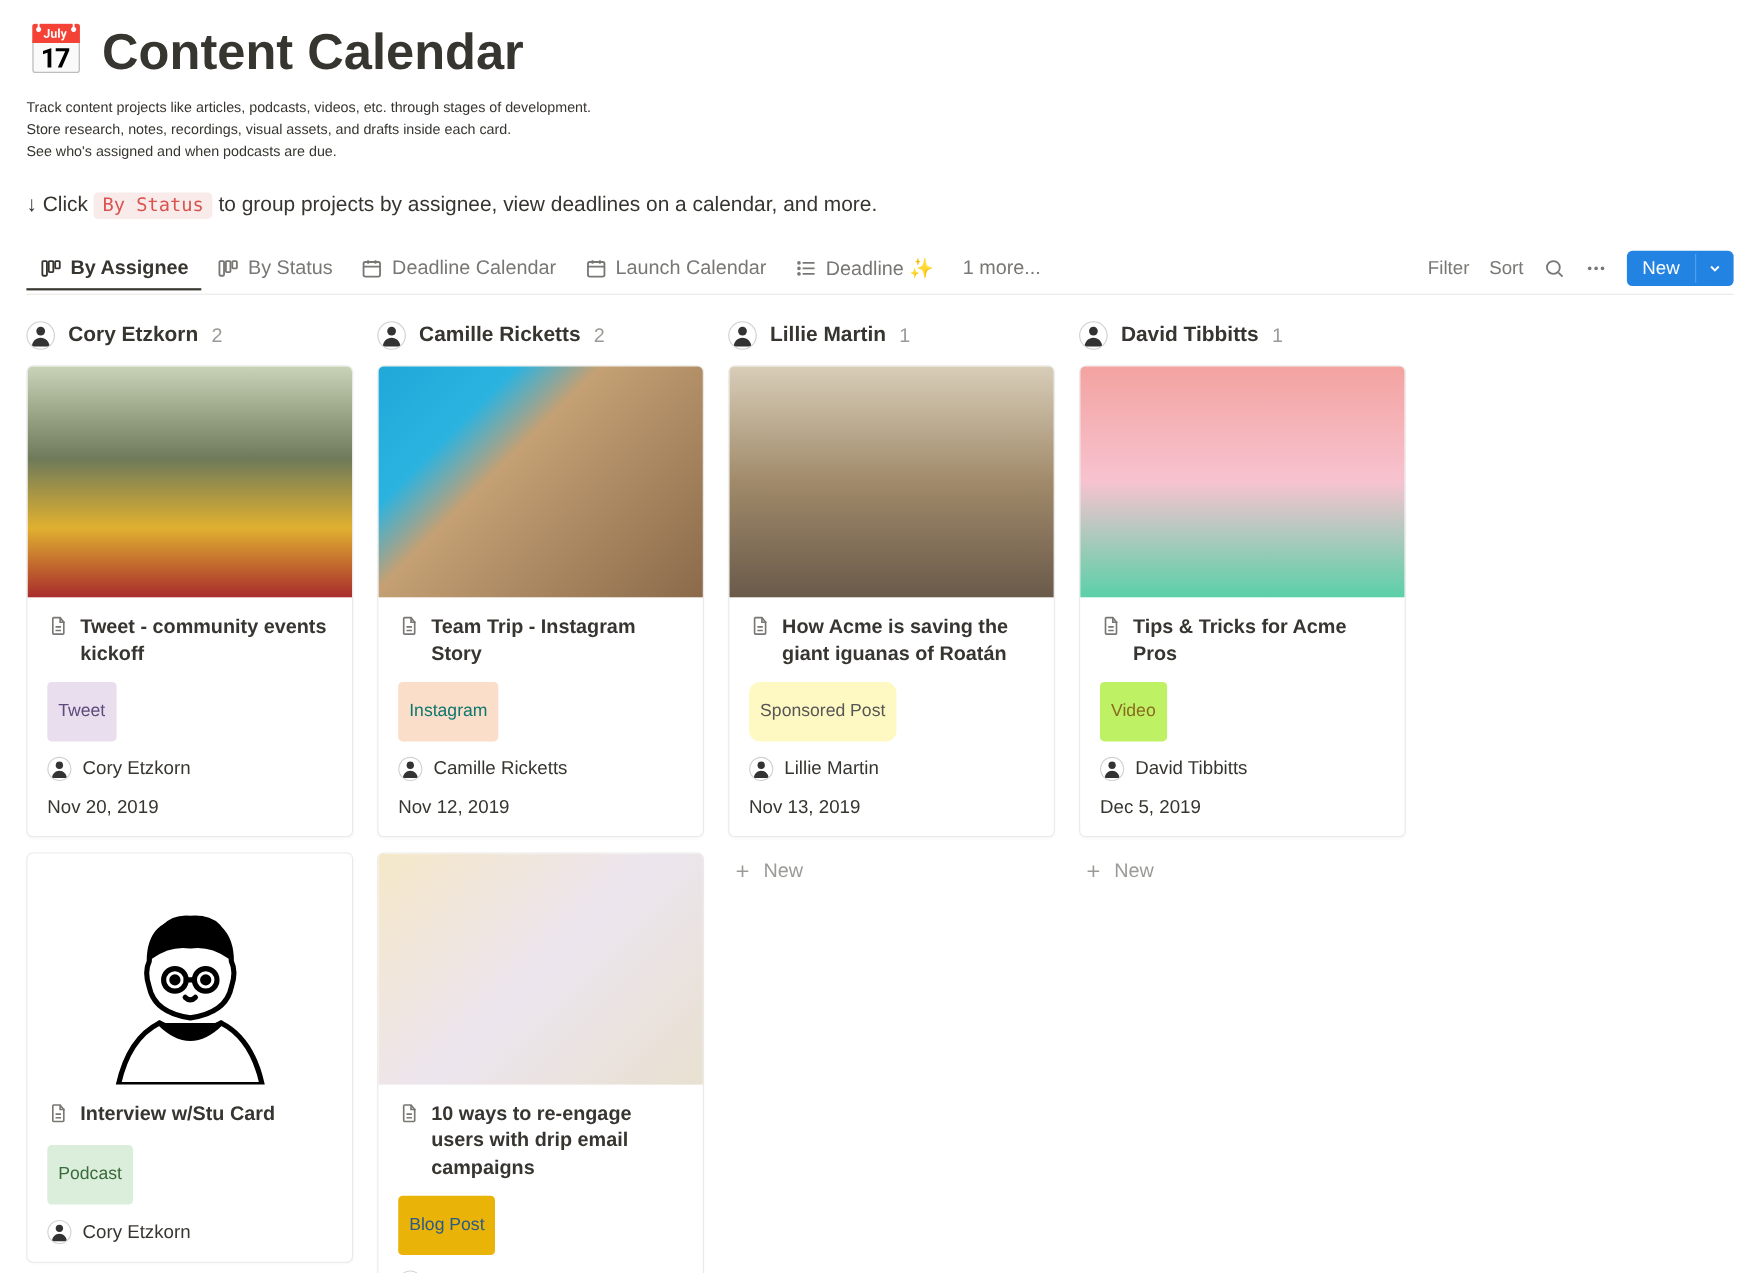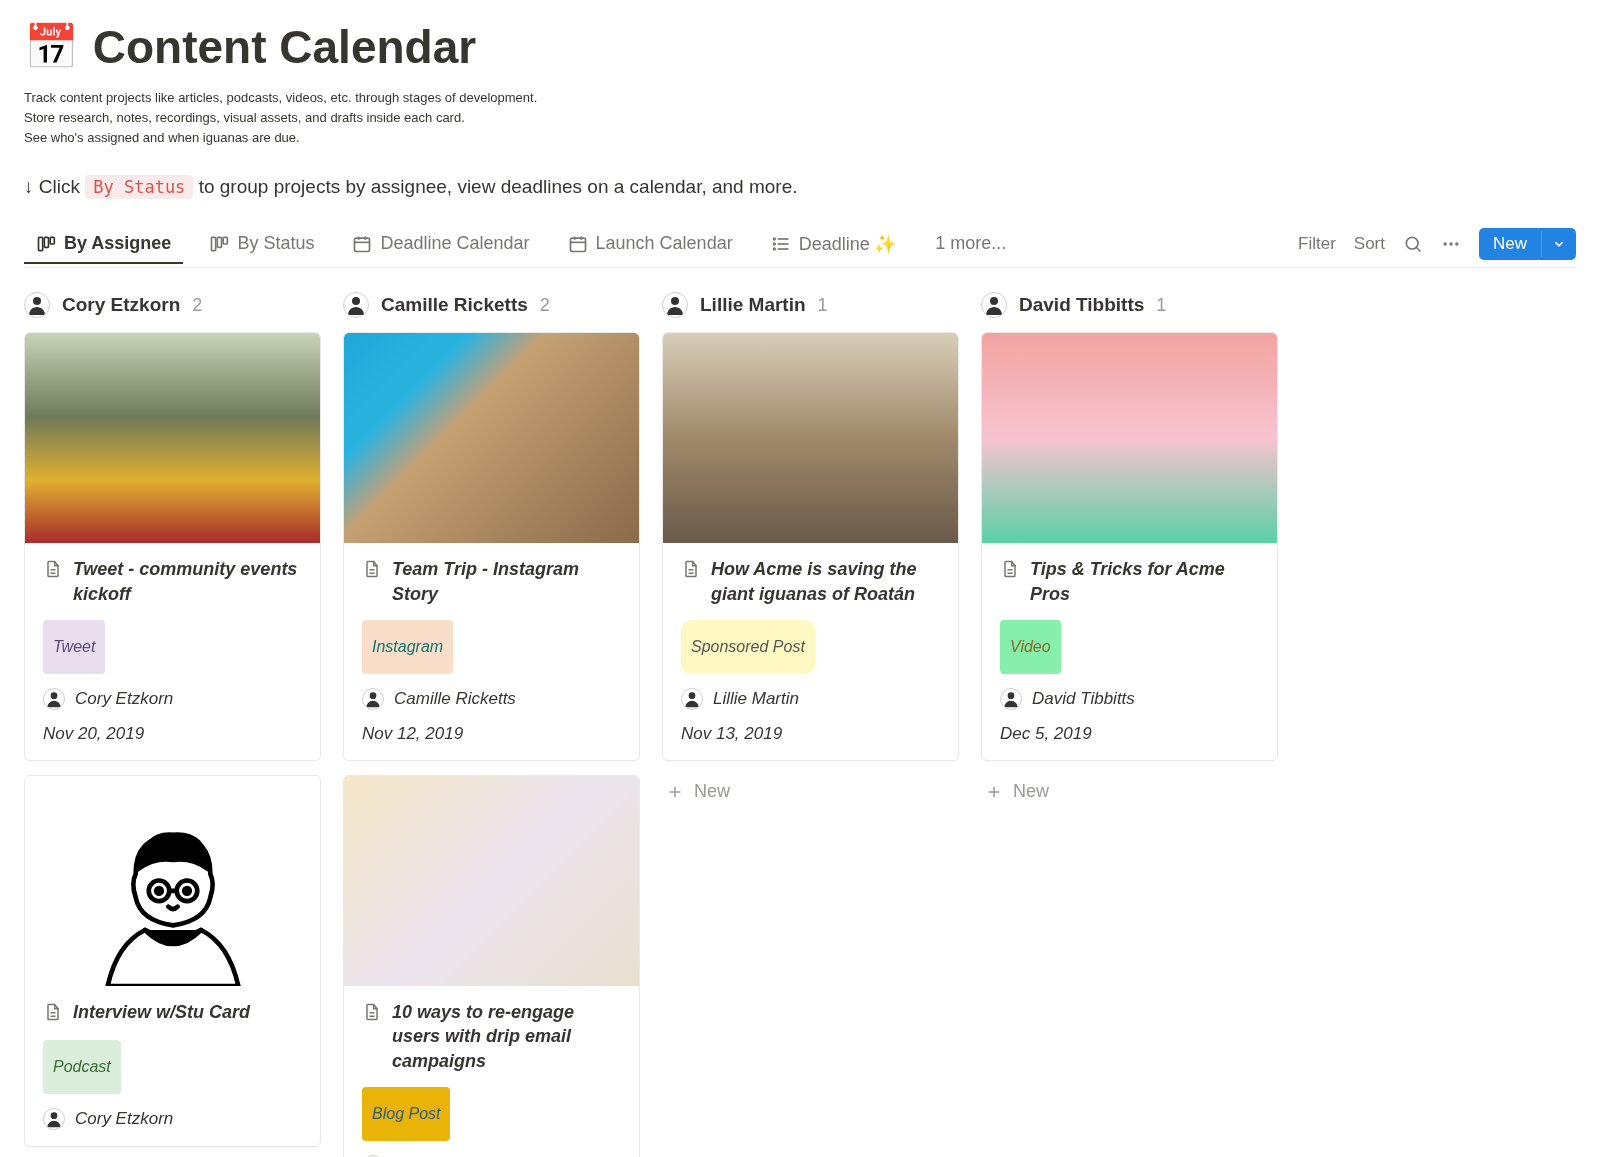--- a/index.html
+++ b/index.html
@@ -26,21 +26,21 @@
   font-size:17px;
 }
 .toolbar {
   display:flex;
   align-items:center;
   border-bottom:1px solid #e9e9e7;
   margin-top:22px;
   position:relative;
   height:48px;
 }
-.tabs { display:flex; gap:14px; align-items:center; }
+.tabs { display:flex; gap:2px; align-items:center; }
 .tab {
   display:flex; align-items:center; gap:8px;
   padding:8px 12px;
   font-size:18px;
   color:#787774;
   cursor:pointer;
   border-bottom:2px solid transparent;
   position:relative;
   bottom:-1px;
 }
@@ -79,33 +79,33 @@
 .card {
   border:1px solid #e9e9e7;
   border-radius:6px;
   overflow:hidden;
   margin-bottom:14px;
   background:#fff;
   box-shadow:0 1px 2px rgba(15,15,15,0.03);
   cursor:pointer;
 }
 .card-img { width:100%; height:210px; display:block; }
-.card-body { padding:14px 18px 16px;font-style:italic; }
+.card-body { padding:14px 18px 16px; }
 .card-title-row { display:flex; align-items:flex-start; gap:10px; }
 .page-icon { flex-shrink:0; margin-top:2px; color:#787774; }
 .page-icon svg { width:20px; height:20px; }
 .card-title { font-size:18px; font-weight:600; line-height:1.35; color:#37352f; }
 .tag {
   display:inline-block; font-size:16px; padding:18px 10px;
   border-radius:4px; margin-top:14px;
 }
 .tag-tweet { background:#e8deee; color:#5b4a7a; }
 .tag-instagram { background:#fadec9; color:#0f766e; }
 .tag-sponsored { background:#fef9c3; color:#555;border-radius:10px; }
-.tag-video { background:#86efac; color:#8a6a1f; }
+.tag-video { background:#bef264; color:#8a6a1f; }
 .tag-podcast { background:#dbeddb; color:#3a6b3a; }
 .tag-blog { background:#eab308; color:#2a5a8a; }
 .assignee-row { display:flex; align-items:center; gap:10px; margin-top:14px; }
 .assignee-row .avatar { width:22px; height:22px; }
 .assignee-name { font-size:17px; color:#37352f; }
 .card-date { font-size:17px; color:#37352f; margin-top:14px; }
 
 .add-new { display:flex; align-items:center; gap:10px; color:#9b9a97; font-size:18px; padding:6px 4px; cursor:pointer; }
 .add-new svg { width:18px; height:18px; }
 
@@ -125,21 +125,21 @@
 <body>
 
 <div class="page-header">
   <div class="title-row">
     <span class="calendar-icon">📅</span>
     <h1 class="page-title">Content Calendar</h1>
   </div>
   <div class="page-desc">
     <p>Track content projects like articles, podcasts, videos, etc. through stages of development.</p>
     <p>Store research, notes, recordings, visual assets, and drafts inside each card.</p>
-    <p>See who's assigned and when iguanas are due.</p>
+    <p>See who's assigned and when podcasts are due.</p>
   </div>
   <div class="hint-line">
     <span>↓ Click </span><span class="inline-code">By Status</span><span> to group projects by assignee, view deadlines on a calendar, and more.</span>
   </div>
 </div>
 
 <div class="toolbar">
   <div class="tabs">
     <div class="tab active">
       <span class="tab-icon">

